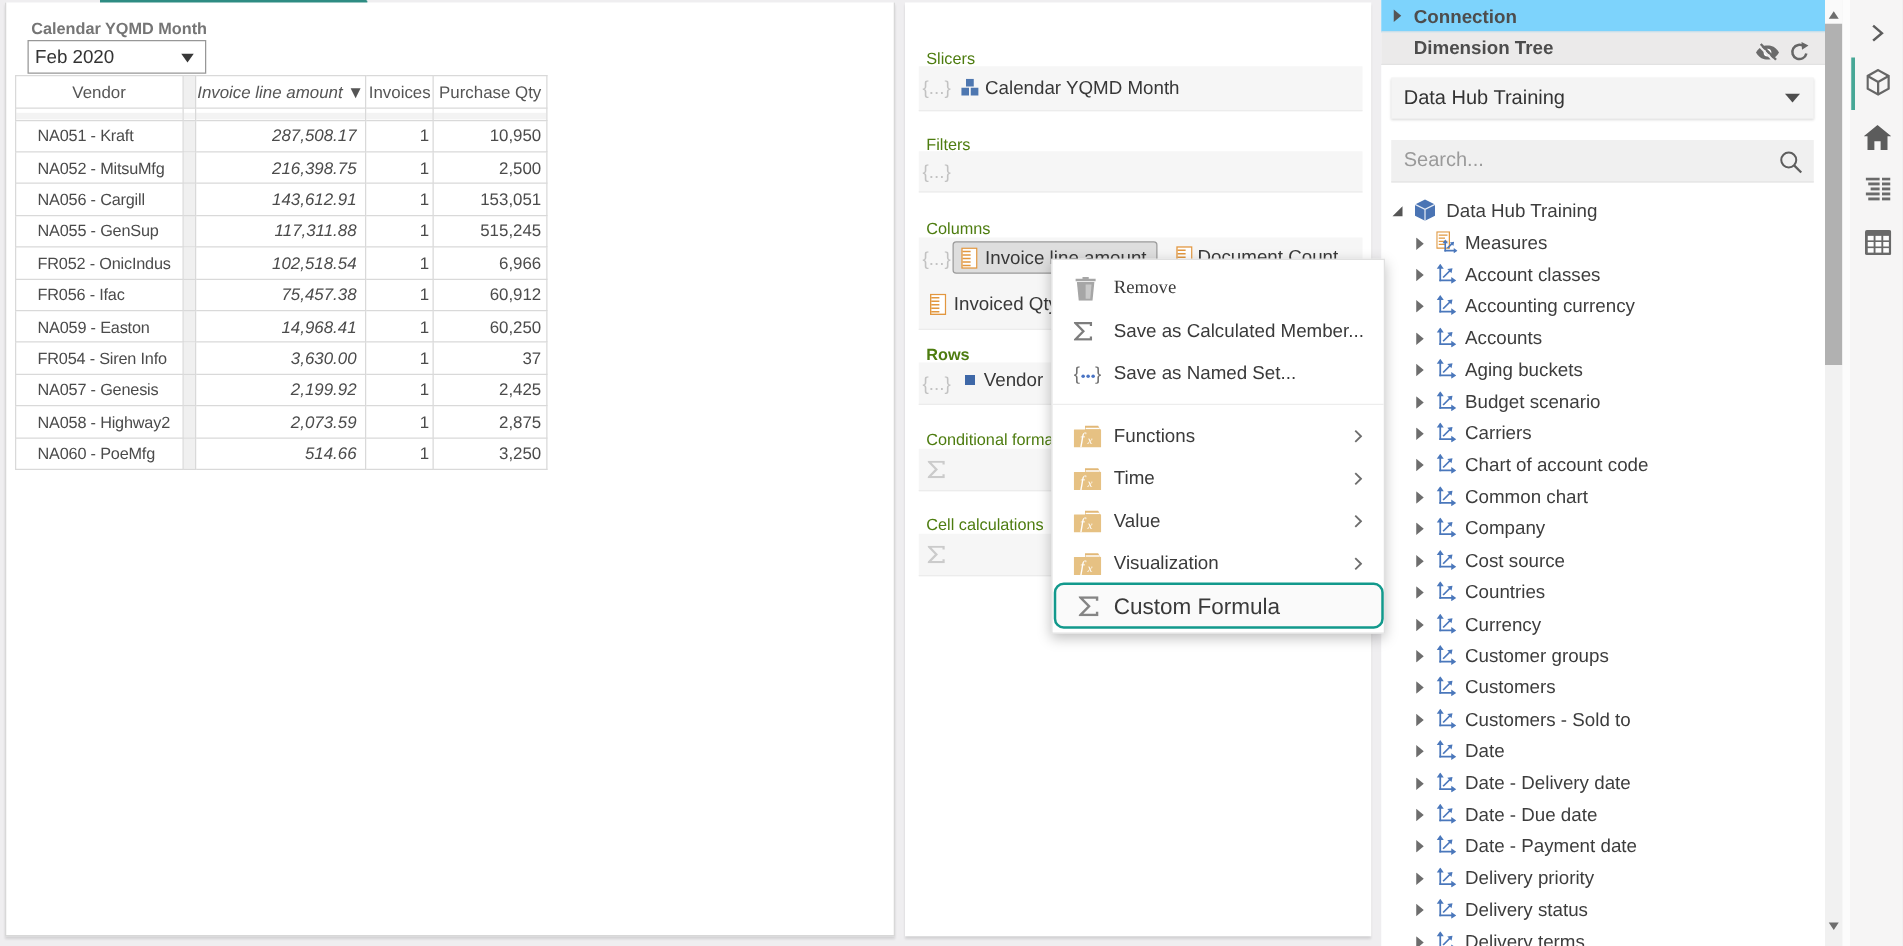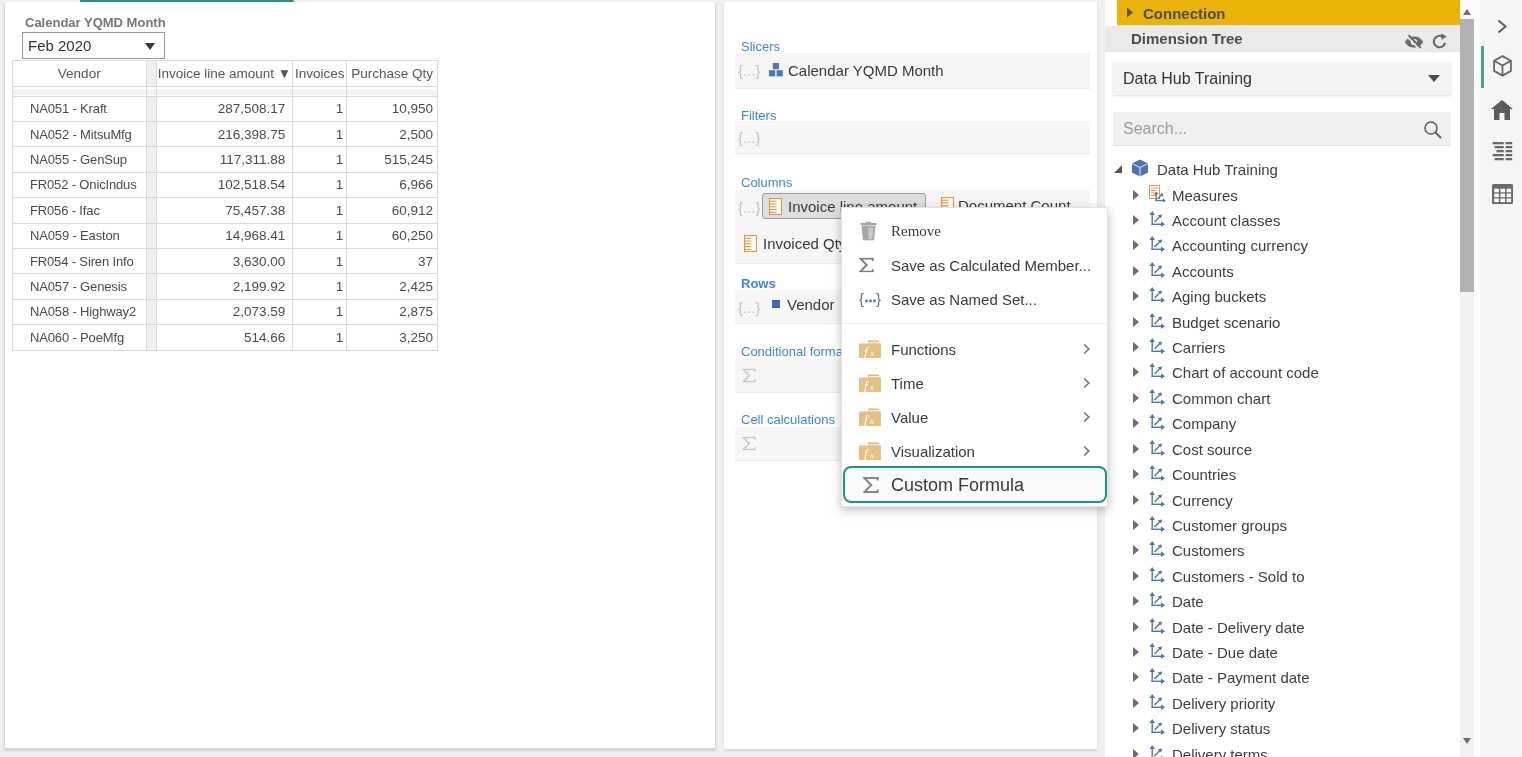--- a/index.html
+++ b/index.html
@@ -18,35 +18,35 @@
 
 
 #tbl { left:7px; top:58px; border-collapse:collapse; font-size:13.5px; color:#4b4b4b; table-layout:fixed; width:426px; }
 #tbl td, #tbl th { border:1px solid #d9d9d9; padding:0; font-weight:normal; white-space:nowrap; overflow:hidden; }
 #tbl .hdr td { height:25.5px; text-align:center; color:#555; }
 #tbl .thin td { height:10px; background:linear-gradient(to bottom,#ffffff 0px,#ffffff 3.5px,#f3f3f3 3.5px,#f3f3f3 10px); }
 #tbl .r td { height:25.42px; }
 #tbl .c1 { width:131px; text-align:left; padding-left:17px; }
 #tbl .r .c1 { font-size:13px; letter-spacing:-0.15px; }
 #tbl .g  { width:10px; background:#f0f0f0; padding:0; }
-#tbl .c2 { width:134px; text-align:right; padding-right:7px; }
+#tbl .c2 { width:134px; text-align:right; padding-right:7px;font-style:italic; }
 #tbl .c3 { width:53px;  text-align:right; padding-right:3px; }
 #tbl .c4 { width:89px;  text-align:right; padding-right:4px; }
 #tbl .hdr .c1,#tbl .hdr .c2,#tbl .hdr .c3,#tbl .hdr .c4 { text-align:center; padding:0; }
 
 
 #qpanel { left:724px; top:2px; width:373px; height:747px; background:#fff; box-shadow:0 2px 2px rgba(0,0,0,0.12); }
 #qhead { left:0; top:0; width:373px; height:25px; background:#ebebeb; border-bottom:1px solid #e0e0e0; font-size:15px; font-weight:bold; color:#3f3f3f; line-height:25px; padding-left:26px; }
-.qlabel { position:absolute; left:17px; font-size:13px; color:#3b82f6; }
+.qlabel { position:absolute; left:17px; font-size:13px; color:#4d7c0f; }
 .qrow { position:absolute; left:11px; width:355px; background:#f6f6f6; border-bottom:1px solid #ececec; }
 .braces { color:#c2c2c2; font-size:15px; }
 
 
 #rpanel { left:1105px; top:0; width:355px; height:757px; background:#fff; }
-#conhead { left:12px; top:0; width:355px; height:26px; background:#eab308; border-bottom:1px solid #e2e2e2; }
+#conhead { left:0; top:0; width:355px; height:26px; background:#7dd3fc; border-bottom:1px solid #e2e2e2; }
 #dimhead { left:0; top:26px; width:355px; height:26px; background:#ebeaea; border-bottom:1px solid #e2e2e2; }
 #cubesel { left:8px; top:62px; width:338px; height:33px; background:#f4f4f4; box-shadow:0 1px 2px rgba(0,0,0,0.15); font-size:16px; color:#333; line-height:33px; padding-left:10px; }
 #searchbox { left:8px; top:112px; width:338px; height:34px; background:#f0f0f0; border-bottom:1px solid #e3e3e3; font-size:16px; color:#9a9a9a; line-height:34px; padding-left:10px; }
 
 
 .trow { position:absolute; left:0; height:25px; font-size:15px; color:#3d3d3d; white-space:nowrap; }
 
 
 #sbar { left:1460px; top:0; width:14px; height:757px; background:#f1f1f1; }
 #sthumb { left:1460px; top:19px; width:14px; height:273px; background:#b1b1b1; }
@@ -93,20 +93,27 @@
           <td class="c2">287,508.17</td>
           <td class="c3">1</td>
           <td class="c4">10,950</td>
         </tr>
     <tr class="r">
           <td class="c1">NA052 - MitsuMfg</td>
           <td class="g"></td>
           <td class="c2">216,398.75</td>
           <td class="c3">1</td>
           <td class="c4">2,500</td>
+        </tr>
+    <tr class="r">
+          <td class="c1">NA056 - Cargill</td>
+          <td class="g"></td>
+          <td class="c2">143,612.91</td>
+          <td class="c3">1</td>
+          <td class="c4">153,051</td>
         </tr>
     <tr class="r">
           <td class="c1">NA055 - GenSup</td>
           <td class="g"></td>
           <td class="c2">117,311.88</td>
           <td class="c3">1</td>
           <td class="c4">515,245</td>
         </tr>
     <tr class="r">
           <td class="c1">FR052 - OnicIndus</td>

